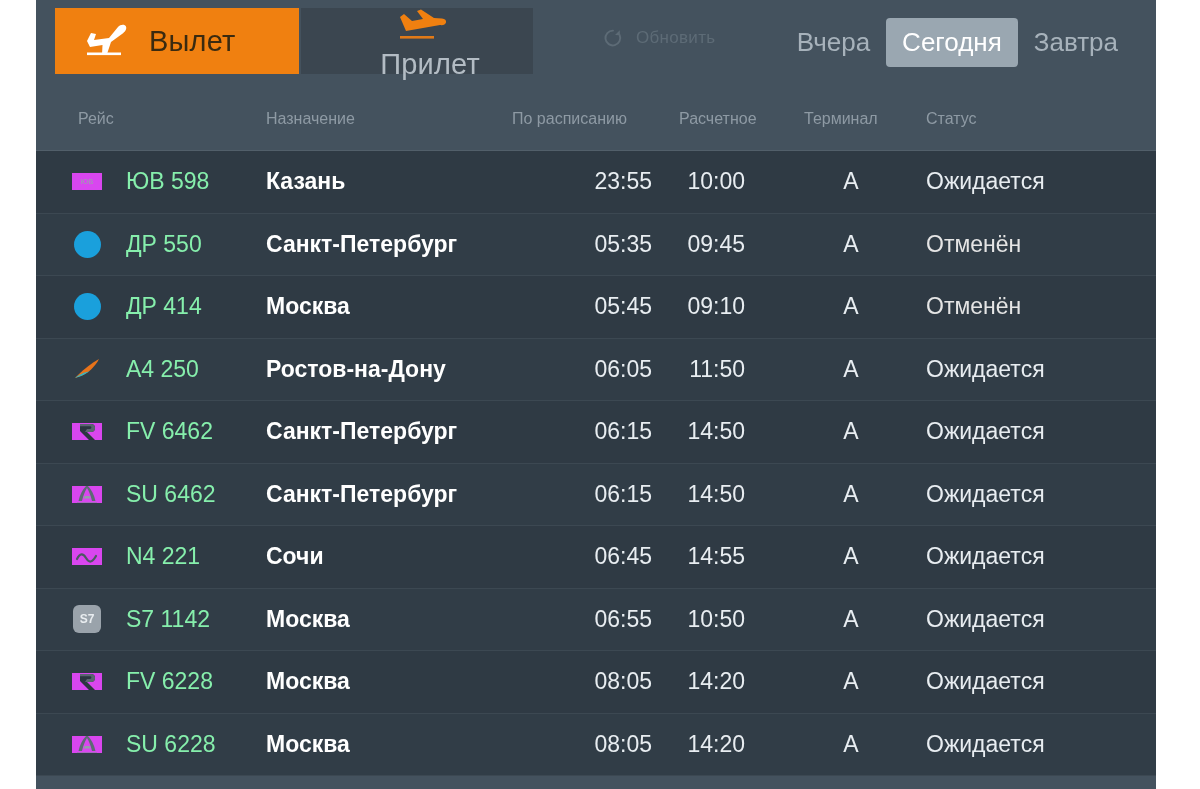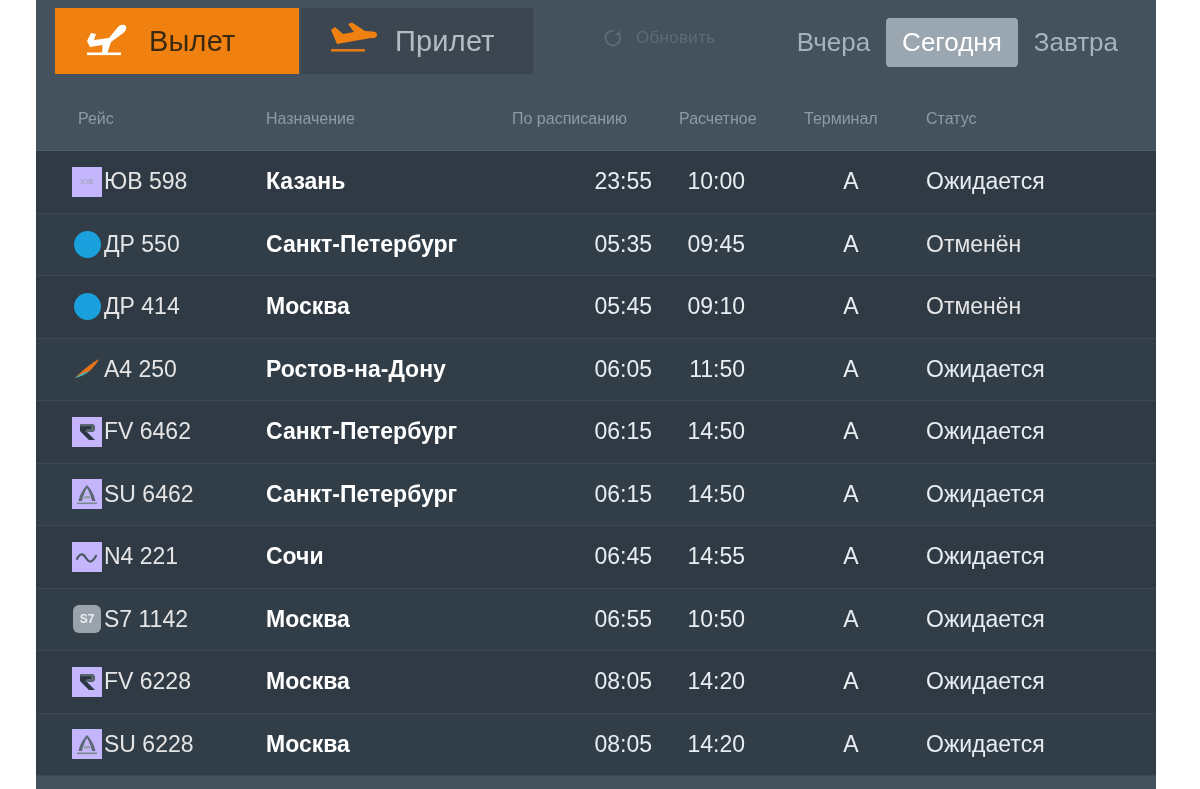--- a/index.html
+++ b/index.html
@@ -54,20 +54,21 @@
     left: 19px;
     width: 244px;
     background: #f08010;
     padding-left: 26px;
   }
   .tab-arrival {
     left: 265px;
     width: 232px;
     background: #3b4650;
     padding-left: 26px;
+    flex-direction: column;
   }
   .tab-label {
     font-size: 29px;
     letter-spacing: .2px;
   }
   .tab-departure .tab-label { color: #3a2a10; }
   .tab-arrival   .tab-label { color: #b3bcc4; }
 
   .plane-icon {
     width: 52px;
@@ -147,38 +148,38 @@
   .cell {
     position: absolute;
     top: 0;
     height: 61.5px;
     display: flex;
     align-items: center;
     white-space: nowrap;
   }
 
   .c-logo   { left: 34px;  width: 34px; justify-content: center; }
-  .c-flight { left: 68px;  font-size: 23px; color: #e5e5e5; }
+  .c-flight { left: 90px;  font-size: 23px; color: #86efac; }
   .c-dest   { left: 230px; font-size: 23px; color: #ffffff; font-weight: bold; }
   .c-sched  { left: 536px; width: 80px; justify-content: flex-end; font-size: 23px; color: #e8edf1; }
   .c-est    { left: 629px; width: 80px; justify-content: flex-end; font-size: 23px; color: #e8edf1; }
   .c-term   { left: 800px; width: 30px; justify-content: center; font-size: 23px; color: #e8edf1; }
   .c-status { left: 890px; font-size: 23px; color: #e8edf1; }
   .c-status.cancelled { color: #e5e5e5; }
 
   
   .logo {
     width: 30px;
     height: 30px;
     display: block;
     flex: 0 0 auto;
   }
   .logo-sq {
-    width: 30px; height: 30px;
-    background: #c4b5fd;
+    width: 30px; height: 17px;
+    background: #d946ef;
     display: flex; align-items: center; justify-content: center;
     overflow: hidden;
   }
   .logo-dot {
     width: 27px; height: 27px;
     border-radius: 50%;
     background: #1aa0dc;
   }
   .logo-s7 {
     width: 28px; height: 28px;

